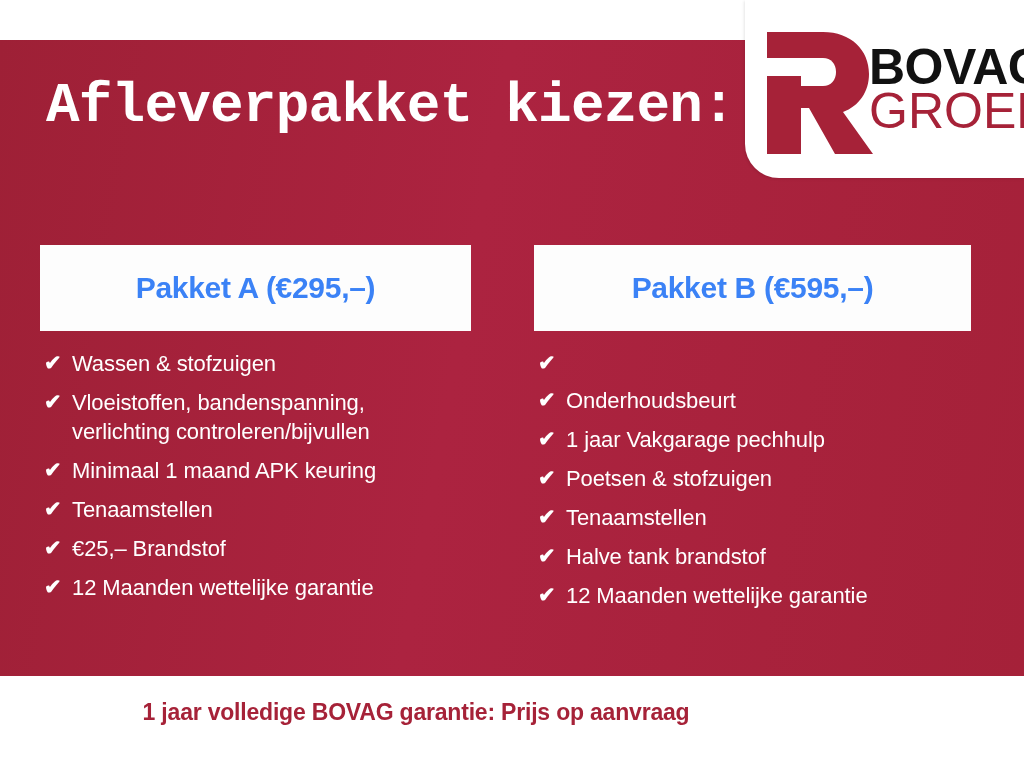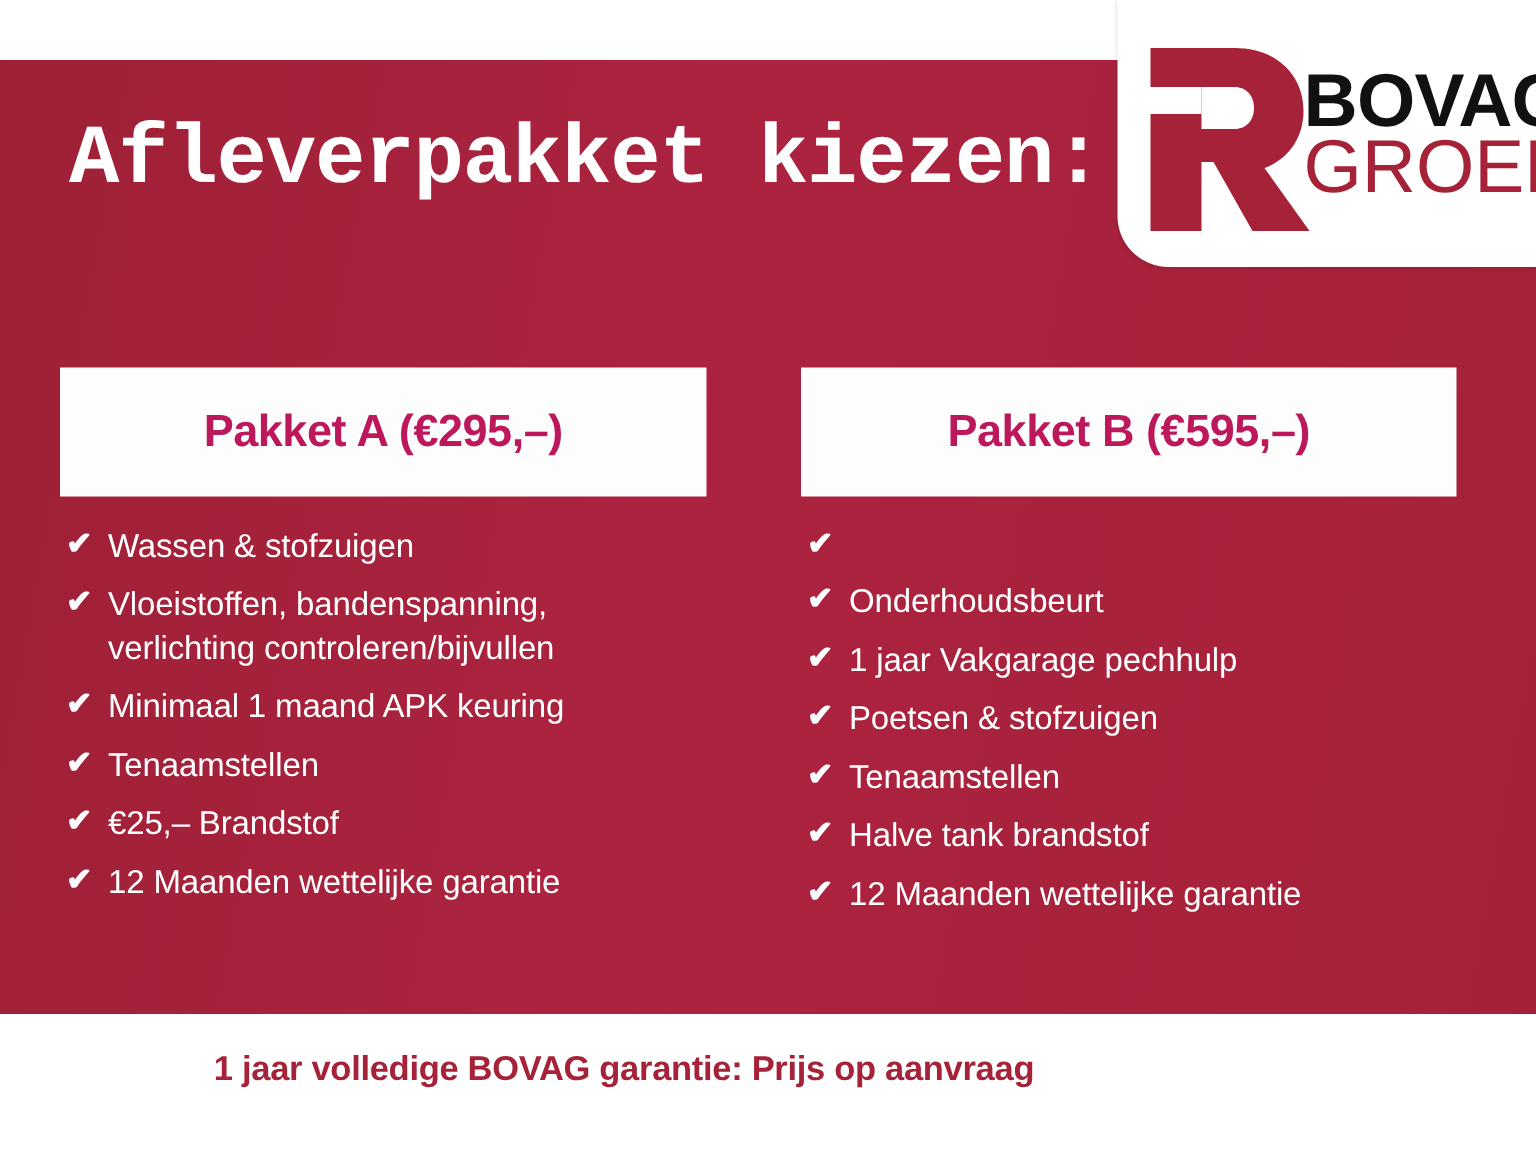--- a/index.html
+++ b/index.html
@@ -117,21 +117,21 @@
     display: flex;
     align-items: center;
     justify-content: center;
     text-align: center;
   }
   .pkg-header-text {
     font-family: "Liberation Sans", sans-serif;
     font-weight: bold;
     font-size: 30px;
     letter-spacing: -0.3px;
-    color: #be185d;
+    color: #3b82f6;
   }
 
   .feature-list {
     list-style: none;
     margin: 0;
     padding: 18px 0 0 4px;
   }
   .feature-item {
     display: flex;
     align-items: flex-start;

